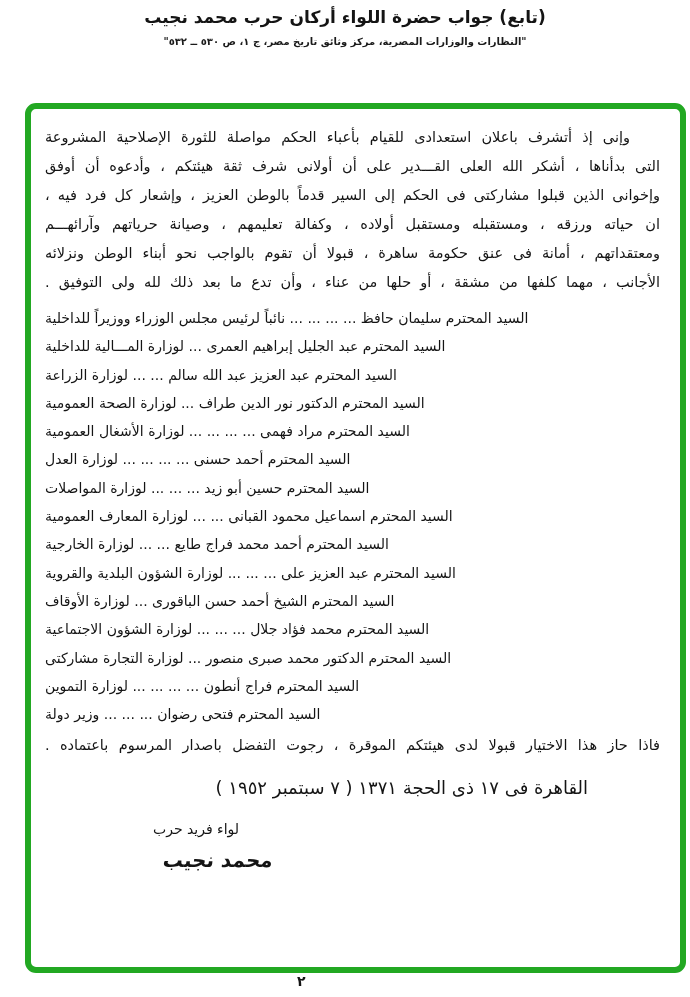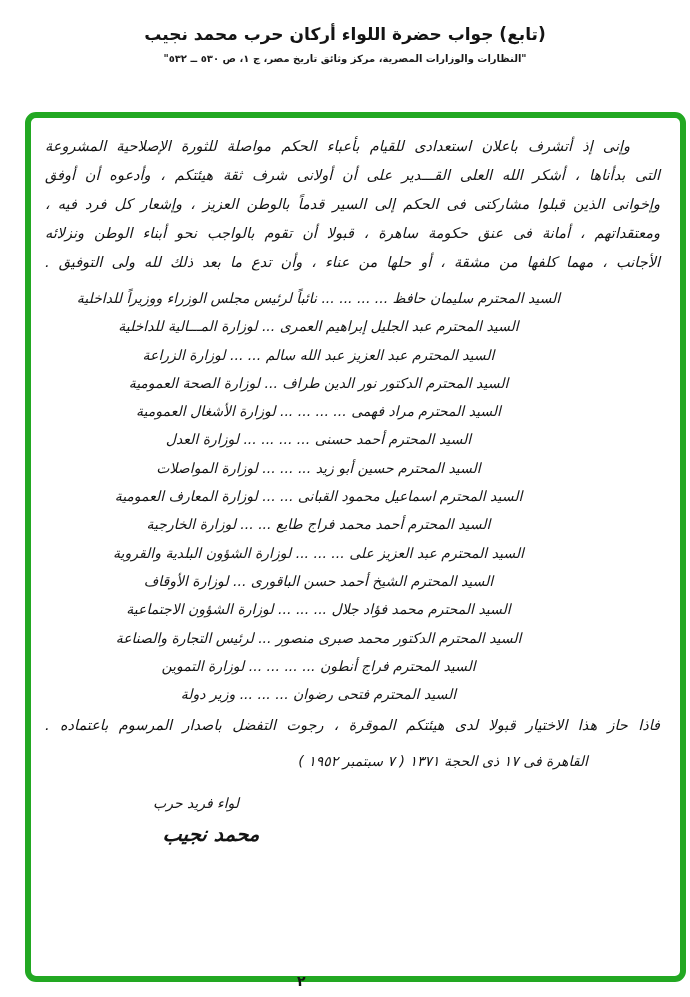--- a/index.html
+++ b/index.html
@@ -5,58 +5,57 @@
   html,body{margin:0;padding:0;background:#ffffff;}
   .page{
     position:relative;
     width:690px;height:997px;
     background:#ffffff;
     color:#141414;
     font-family:"DejaVu Sans",sans-serif;
     direction:rtl;
     overflow:hidden;
   }
-  .header{padding-top:24px;text-align:center;}
+  .header{padding-top:7px;text-align:center;}
   .title{font-size:17px;font-weight:bold;letter-spacing:0;}
   .source{margin-top:9px;font-size:10px;font-weight:bold;color:#1a1a1a;}
   .doc-frame{
     position:absolute;
-    left:25px;top:112px;
+    left:25px;top:103px;
     width:615px;height:844px;
     border:6px solid #22a822;
     border-radius:11px;
     padding:14px 20px 0 14px;
-    font-style:italic;
   }
   .para{margin:0;}
   .jline{
     font-size:14.5px;
     line-height:29px;
     text-align:justify;
     text-align-last:justify;
     white-space:normal;
   }
   .indent1{padding-right:30px;}
   .cont-line{
     font-size:14.5px;line-height:29px;
     text-align:right;text-align-last:right;
     padding-right:44px;
   }
   .ministers{margin-top:7px;padding-right:68px;}
   .minister-row{
     font-size:14px;
     line-height:28.3px;
-    text-align:center;
+    text-align:left;
     white-space:nowrap;
   }
   .minister-row .dots{letter-spacing:1px;}
   .closing{margin-top:3px;}
   .date-line{
-    margin-top:7px;
-    font-size:14px;line-height:29px;
+    margin-top:13px;
+    font-size:18px;line-height:29px;
     text-align:center;text-align-last:right;
     padding-right:72px;
   }
   .signature{margin-top:16px;text-align:left;direction:rtl;}
   .sig-rank{font-size:14px;line-height:22px;padding-left:108px;}
   .sig-name{
     font-size:20px;font-weight:bold;line-height:30px;
     padding-left:118px;margin-top:5px;
     transform:skewX(-6deg);
   }
@@ -75,20 +74,21 @@
     <div class="title">(تابع) جواب حضرة اللواء أركان حرب محمد نجيب</div>
     <div class="source">"النظارات والوزارات المصرية، مركز وثائق تاريخ مصر، ج ١، ص ٥٣٠ ــ ٥٣٢"</div>
   </div>
 
   <div class="doc-frame">
 
     <div class="para">
       <div class="jline indent1">وإنى إذ أتشرف باعلان استعدادى للقيام بأعباء الحكم مواصلة للثورة الإصلاحية المشروعة</div>
       <div class="jline">التى بدأناها ، أشكر الله العلى القـــدير على أن أولانى شرف ثقة هيئتكم ، وأدعوه أن أوفق</div>
       <div class="jline">وإخوانى الذين قبلوا مشاركتى فى الحكم إلى السير قدماً بالوطن العزيز ، وإشعار كل فرد فيه ،</div>
+      <div class="jline">ان حياته ورزقه ، ومستقبله ومستقبل أولاده ، وكفالة تعليمهم ، وصيانة حرياتهم وآرائهـــم</div>
       <div class="jline">ومعتقداتهم ، أمانة فى عنق حكومة ساهرة ، قبولا أن تقوم بالواجب نحو أبناء الوطن ونزلائه</div>
       <div class="jline">الأجانب ، مهما كلفها من مشقة ، أو حلها من عناء ، وأن تدع ما بعد ذلك لله ولى التوفيق .</div>
     </div>
 
 
     <div class="ministers">
       <div class="minister-row"><span>السيد المحترم سليمان حافظ</span> <span class="dots">... ... ... ...</span> <span>نائباً لرئيس مجلس الوزراء ووزيراً للداخلية</span></div>
 
       <div class="minister-row"><span>السيد المحترم عبد الجليل إبراهيم العمرى</span> <span class="dots">...</span> <span>لوزارة المـــالية للداخلية</span></div>
 
@@ -105,21 +105,21 @@
       <div class="minister-row"><span>السيد المحترم اسماعيل محمود القبانى</span> <span class="dots">... ...</span> <span>لوزارة المعارف العمومية</span></div>
 
       <div class="minister-row"><span>السيد المحترم أحمد محمد فراج طايع</span> <span class="dots">... ...</span> <span>لوزارة الخارجية</span></div>
 
       <div class="minister-row"><span>السيد المحترم عبد العزيز على</span> <span class="dots">... ... ...</span> <span>لوزارة الشؤون البلدية والقروية</span></div>
 
       <div class="minister-row"><span>السيد المحترم الشيخ أحمد حسن الباقورى</span> <span class="dots">...</span> <span>لوزارة الأوقاف</span></div>
 
       <div class="minister-row"><span>السيد المحترم محمد فؤاد جلال</span> <span class="dots">... ... ...</span> <span>لوزارة الشؤون الاجتماعية</span></div>
 
-      <div class="minister-row"><span>السيد المحترم الدكتور محمد صبرى منصور</span> <span class="dots">...</span> <span>لرئيس التجارة والصناعة</span></div>
+      <div class="minister-row"><span>السيد المحترم الدكتور محمد صبرى منصور</span> <span class="dots">...</span> <span>لوزارة التجارة مشاركتى</span></div>
 
       <div class="minister-row"><span>السيد المحترم فراج أنطون</span> <span class="dots">... ... ... ...</span> <span>لوزارة التموين</span></div>
 
       <div class="minister-row"><span>السيد المحترم فتحى رضوان</span> <span class="dots">... ... ...</span> <span>وزير دولة</span></div>
     </div>
 
     <div class="jline closing">فاذا حاز هذا الاختيار قبولا لدى هيئتكم الموقرة ، رجوت التفضل باصدار المرسوم باعتماده .</div>
 
     <div class="date-line">القاهرة فى ١٧ ذى الحجة ١٣٧١ ( ٧ سبتمبر ١٩٥٢ )</div>
 

